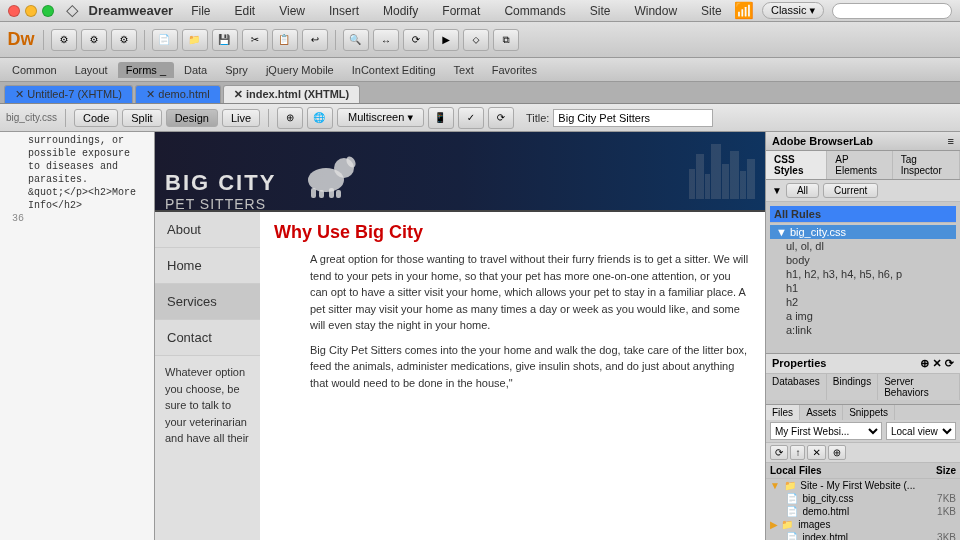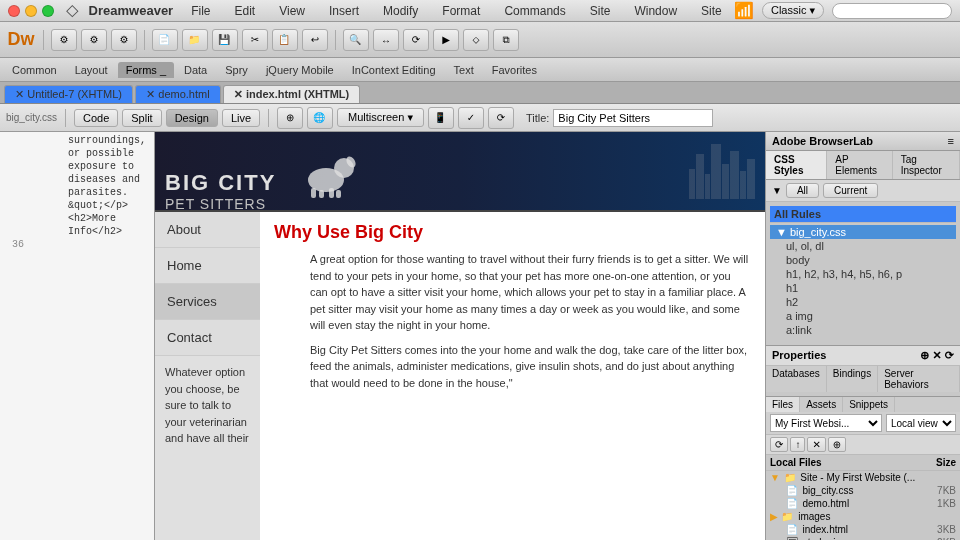--- a/index.html
+++ b/index.html
@@ -89,21 +89,21 @@
     
     .code-panel {
       width: 155px;
       background: #f5f5f5;
       border-right: 1px solid #999;
       overflow: hidden;
       font-family: 'Courier New', monospace;
       font-size: 10px;
       color: #333;
     }
-    .code-line { display: flex; padding: 0 2px; line-height: 13px; gap: 40px; }
+    .code-line { display: flex; padding: 0 2px; line-height: 13px; }
     .line-num { width: 22px; color: #888; text-align: right; padding-right: 4px; flex-shrink: 0; }
     .code-text { color: #333; }
 
     
     .design-panel {
       flex: 1;
       background: #fff;
       overflow: hidden;
       position: relative;
     }
@@ -140,21 +140,21 @@
     }
     .panel-header { background: linear-gradient(to bottom, #e0e0e0, #c8c8c8); padding: 3px 6px; font-size: 11px; font-weight: bold; border-bottom: 1px solid #999; display: flex; justify-content: space-between; align-items: center; }
     .panel-tabs { display: flex; background: #d0d0d0; border-bottom: 1px solid #999; }
     .panel-tab { padding: 3px 8px; font-size: 10px; cursor: pointer; border-right: 1px solid #bbb; }
     .panel-tab.active { background: #e8e8e8; font-weight: bold; }
     .rules-section { padding: 4px; }
     .rules-header { font-size: 11px; font-weight: bold; color: #333; padding: 2px 4px; background: #3b82f6; border-bottom: 1px solid #bbb; margin-bottom: 2px; }
     .rule-item { padding: 1px 6px; font-size: 11px; color: #333; cursor: pointer; }
     .rule-item.selected { background: #4a90d9; color: white; }
     .rule-item.indent { padding-left: 16px; }
-    .properties-section { border-top: 1px solid #999; margin-top: 4px; }
+    .properties-section { border-top: 1px solid #999; margin-top: 12px; }
     .prop-header { font-size: 11px; font-weight: bold; padding: 3px 6px; background: #ddd; border-bottom: 1px solid #bbb; display: flex; justify-content: space-between; }
     .prop-tabs { display: flex; background: #ccc; }
     .prop-tab { padding: 2px 6px; font-size: 10px; cursor: pointer; border-right: 1px solid #bbb; }
     .prop-tab.active { background: #e0e0e0; }
     .files-section { margin-top: 4px; border-top: 1px solid #999; }
     .files-toolbar-btn { font-size: 10px; background: linear-gradient(to bottom, #f0f0f0, #d8d8d8); border: 1px solid #aaa; border-radius: 2px; padding: 1px 4px; cursor: pointer; }
     .file-row { display: flex; align-items: center; padding: 1px 4px; font-size: 10px; cursor: pointer; justify-content: space-between; }
     .file-name { display: flex; align-items: center; gap: 4px; }
     .file-size { color: #666; font-size: 10px; }
     .folder-icon { color: #e8a020; }

